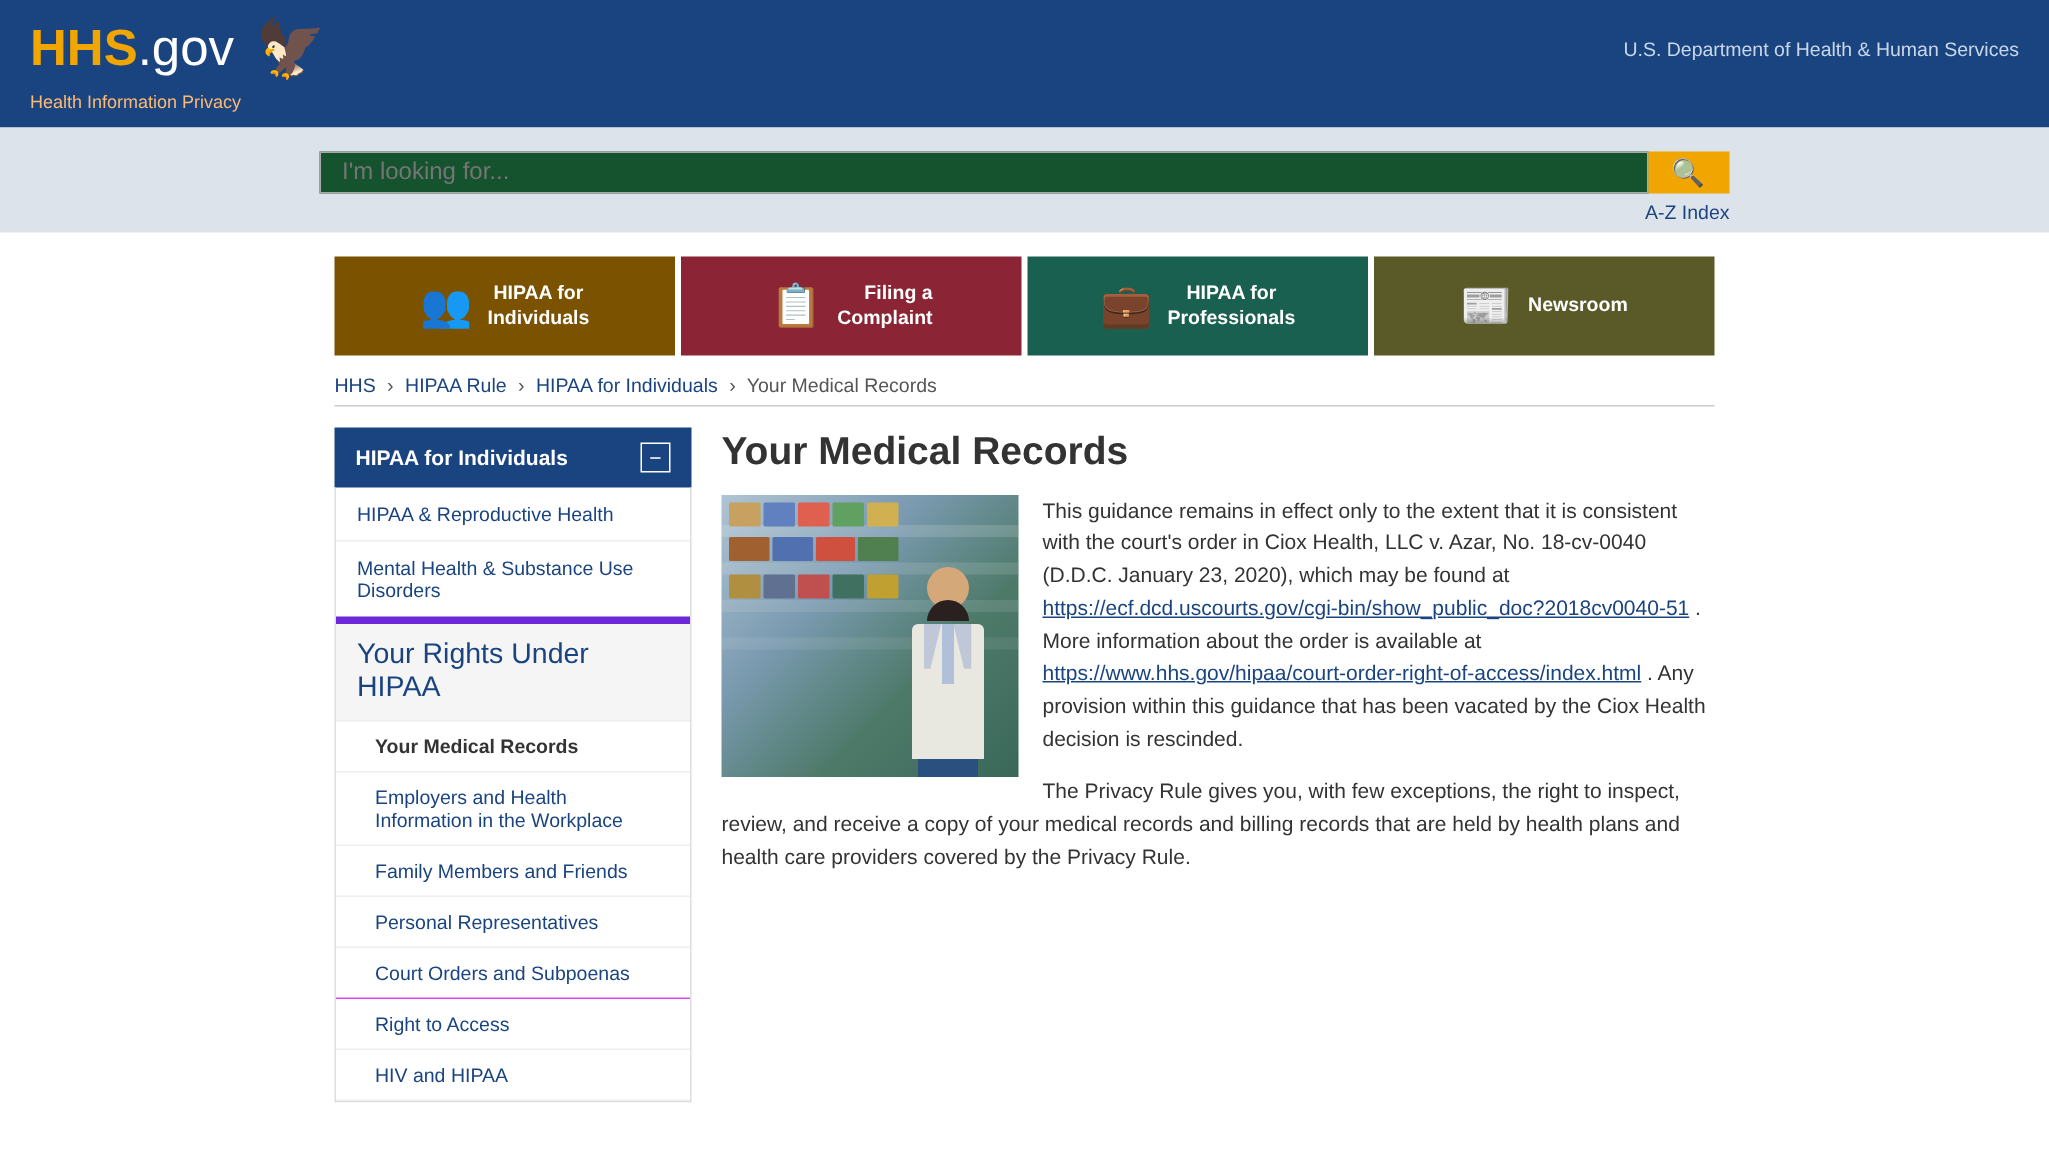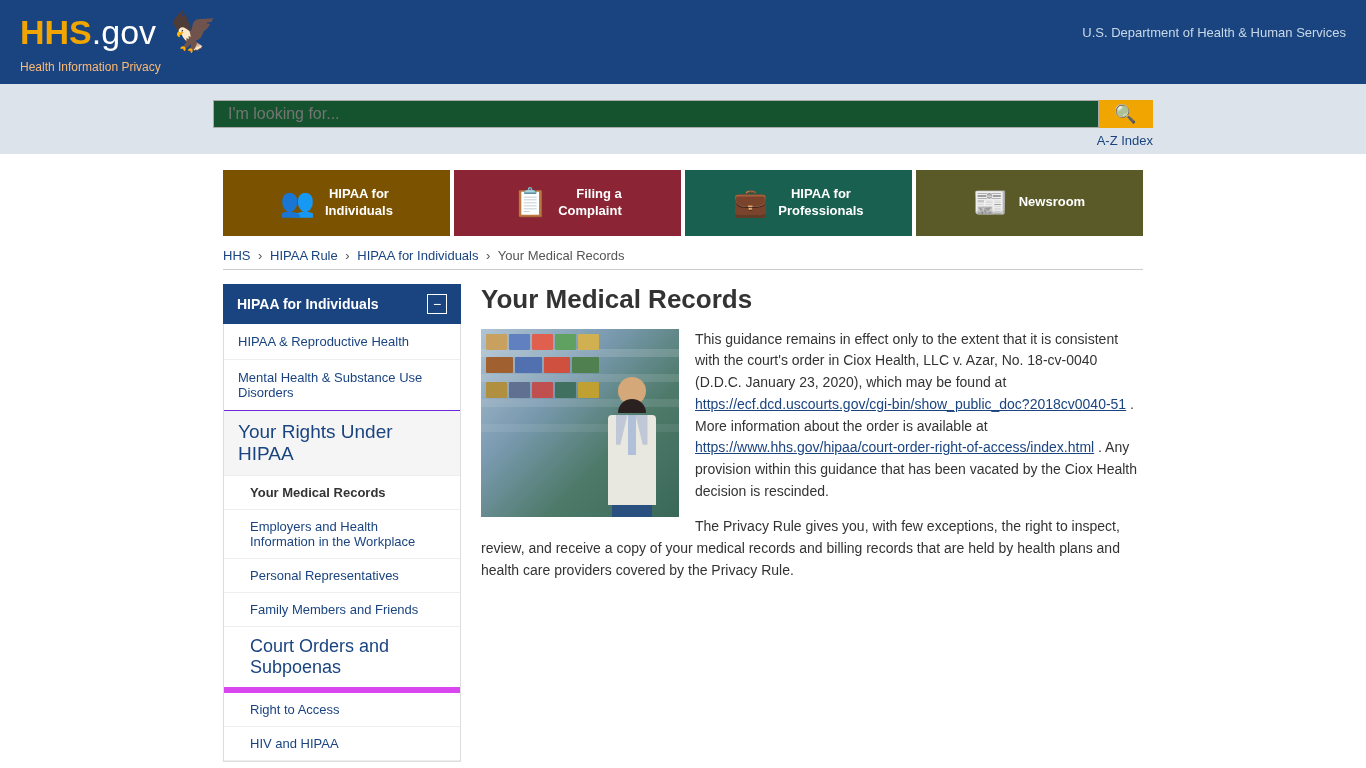--- a/index.html
+++ b/index.html
@@ -70,27 +70,27 @@
 
   <div style="display:flex; gap:20px;">
 
     <div style="width:238px; flex-shrink:0;">
       <div style="background:#1a4480; color:#fff; padding:10px 14px; font-size:14px; font-weight:bold; display:flex; justify-content:space-between; align-items:center; cursor:pointer;">
         <span>HIPAA for Individuals</span>
         <button style="background:none; border:1px solid #fff; color:#fff; width:20px; height:20px; cursor:pointer; font-size:14px; display:flex; align-items:center; justify-content:center; padding:0; line-height:1;">−</button>
       </div>
       <div style="border:1px solid #ddd; border-top:none;">
         <a href="#" style="display:block; padding:10px 14px; color:#1a4480; text-decoration:none; font-size:13px; border-bottom:1px solid #eee;">HIPAA &amp; Reproductive Health</a>
-        <a href="#" style="display:block; padding:10px 14px; color:#1a4480; text-decoration:none; font-size:13px; border-bottom:1px solid #6d28d9;">Mental Health &amp; Substance Use Disorders</a>
+        <a href="#" style="display:block; padding:10px 14px; color:#1a4480; text-decoration:none; font-size:13px; border-bottom:5px solid #6d28d9;">Mental Health &amp; Substance Use Disorders</a>
         <div style="display:block; padding:10px 14px; color:#1a4480; font-size:19px; border-bottom:1px solid #eee; background:#f5f5f5; font-weight:normal;">Your Rights Under HIPAA</div>
         <a href="#" style="display:block; padding:9px 14px 9px 26px; color:#333; text-decoration:none; font-size:13px; border-bottom:1px solid #eee; font-weight:bold;">Your Medical Records</a>
         <a href="#" style="display:block; padding:9px 14px 9px 26px; color:#1a4480; text-decoration:none; font-size:13px; border-bottom:1px solid #eee;">Employers and Health Information in the Workplace</a>
+        <a href="#" style="display:block; padding:9px 14px 9px 26px; color:#1a4480; text-decoration:none; font-size:13px; border-bottom:1px solid #eee;">Family Members and Friends</a>
         <a href="#" style="display:block; padding:9px 14px 9px 26px; color:#1a4480; text-decoration:none; font-size:13px; border-bottom:1px solid #eee;">Personal Representatives</a>
-        <a href="#" style="display:block; padding:9px 14px 9px 26px; color:#1a4480; text-decoration:none; font-size:13px; border-bottom:1px solid #eee;">Family Members and Friends</a>
-        <a href="#" style="display:block; padding:9px 14px 9px 26px; color:#1a4480; text-decoration:none; font-size:18px; border-bottom:6px solid #d946ef;">Court Orders and Subpoenas</a>
+        <a href="#" style="display:block; padding:9px 14px 9px 26px; color:#1a4480; text-decoration:none; font-size:13px; border-bottom:1px solid #d946ef;">Court Orders and Subpoenas</a>
         <a href="#" style="display:block; padding:9px 14px 9px 26px; color:#1a4480; text-decoration:none; font-size:13px; border-bottom:1px solid #eee;">Right to Access</a>
         <a href="#" style="display:block; padding:9px 14px 9px 26px; color:#1a4480; text-decoration:none; font-size:13px; border-bottom:1px solid #eee;">HIV and HIPAA</a>
       </div>
     </div>
 
     <div style="flex:1; min-width:0;">
       <h1 style="font-size:26px; font-weight:bold; color:#333; margin-bottom:14px;">Your Medical Records</h1>
 
       <div style="font-size:14px; line-height:1.55; color:#333;">
         

